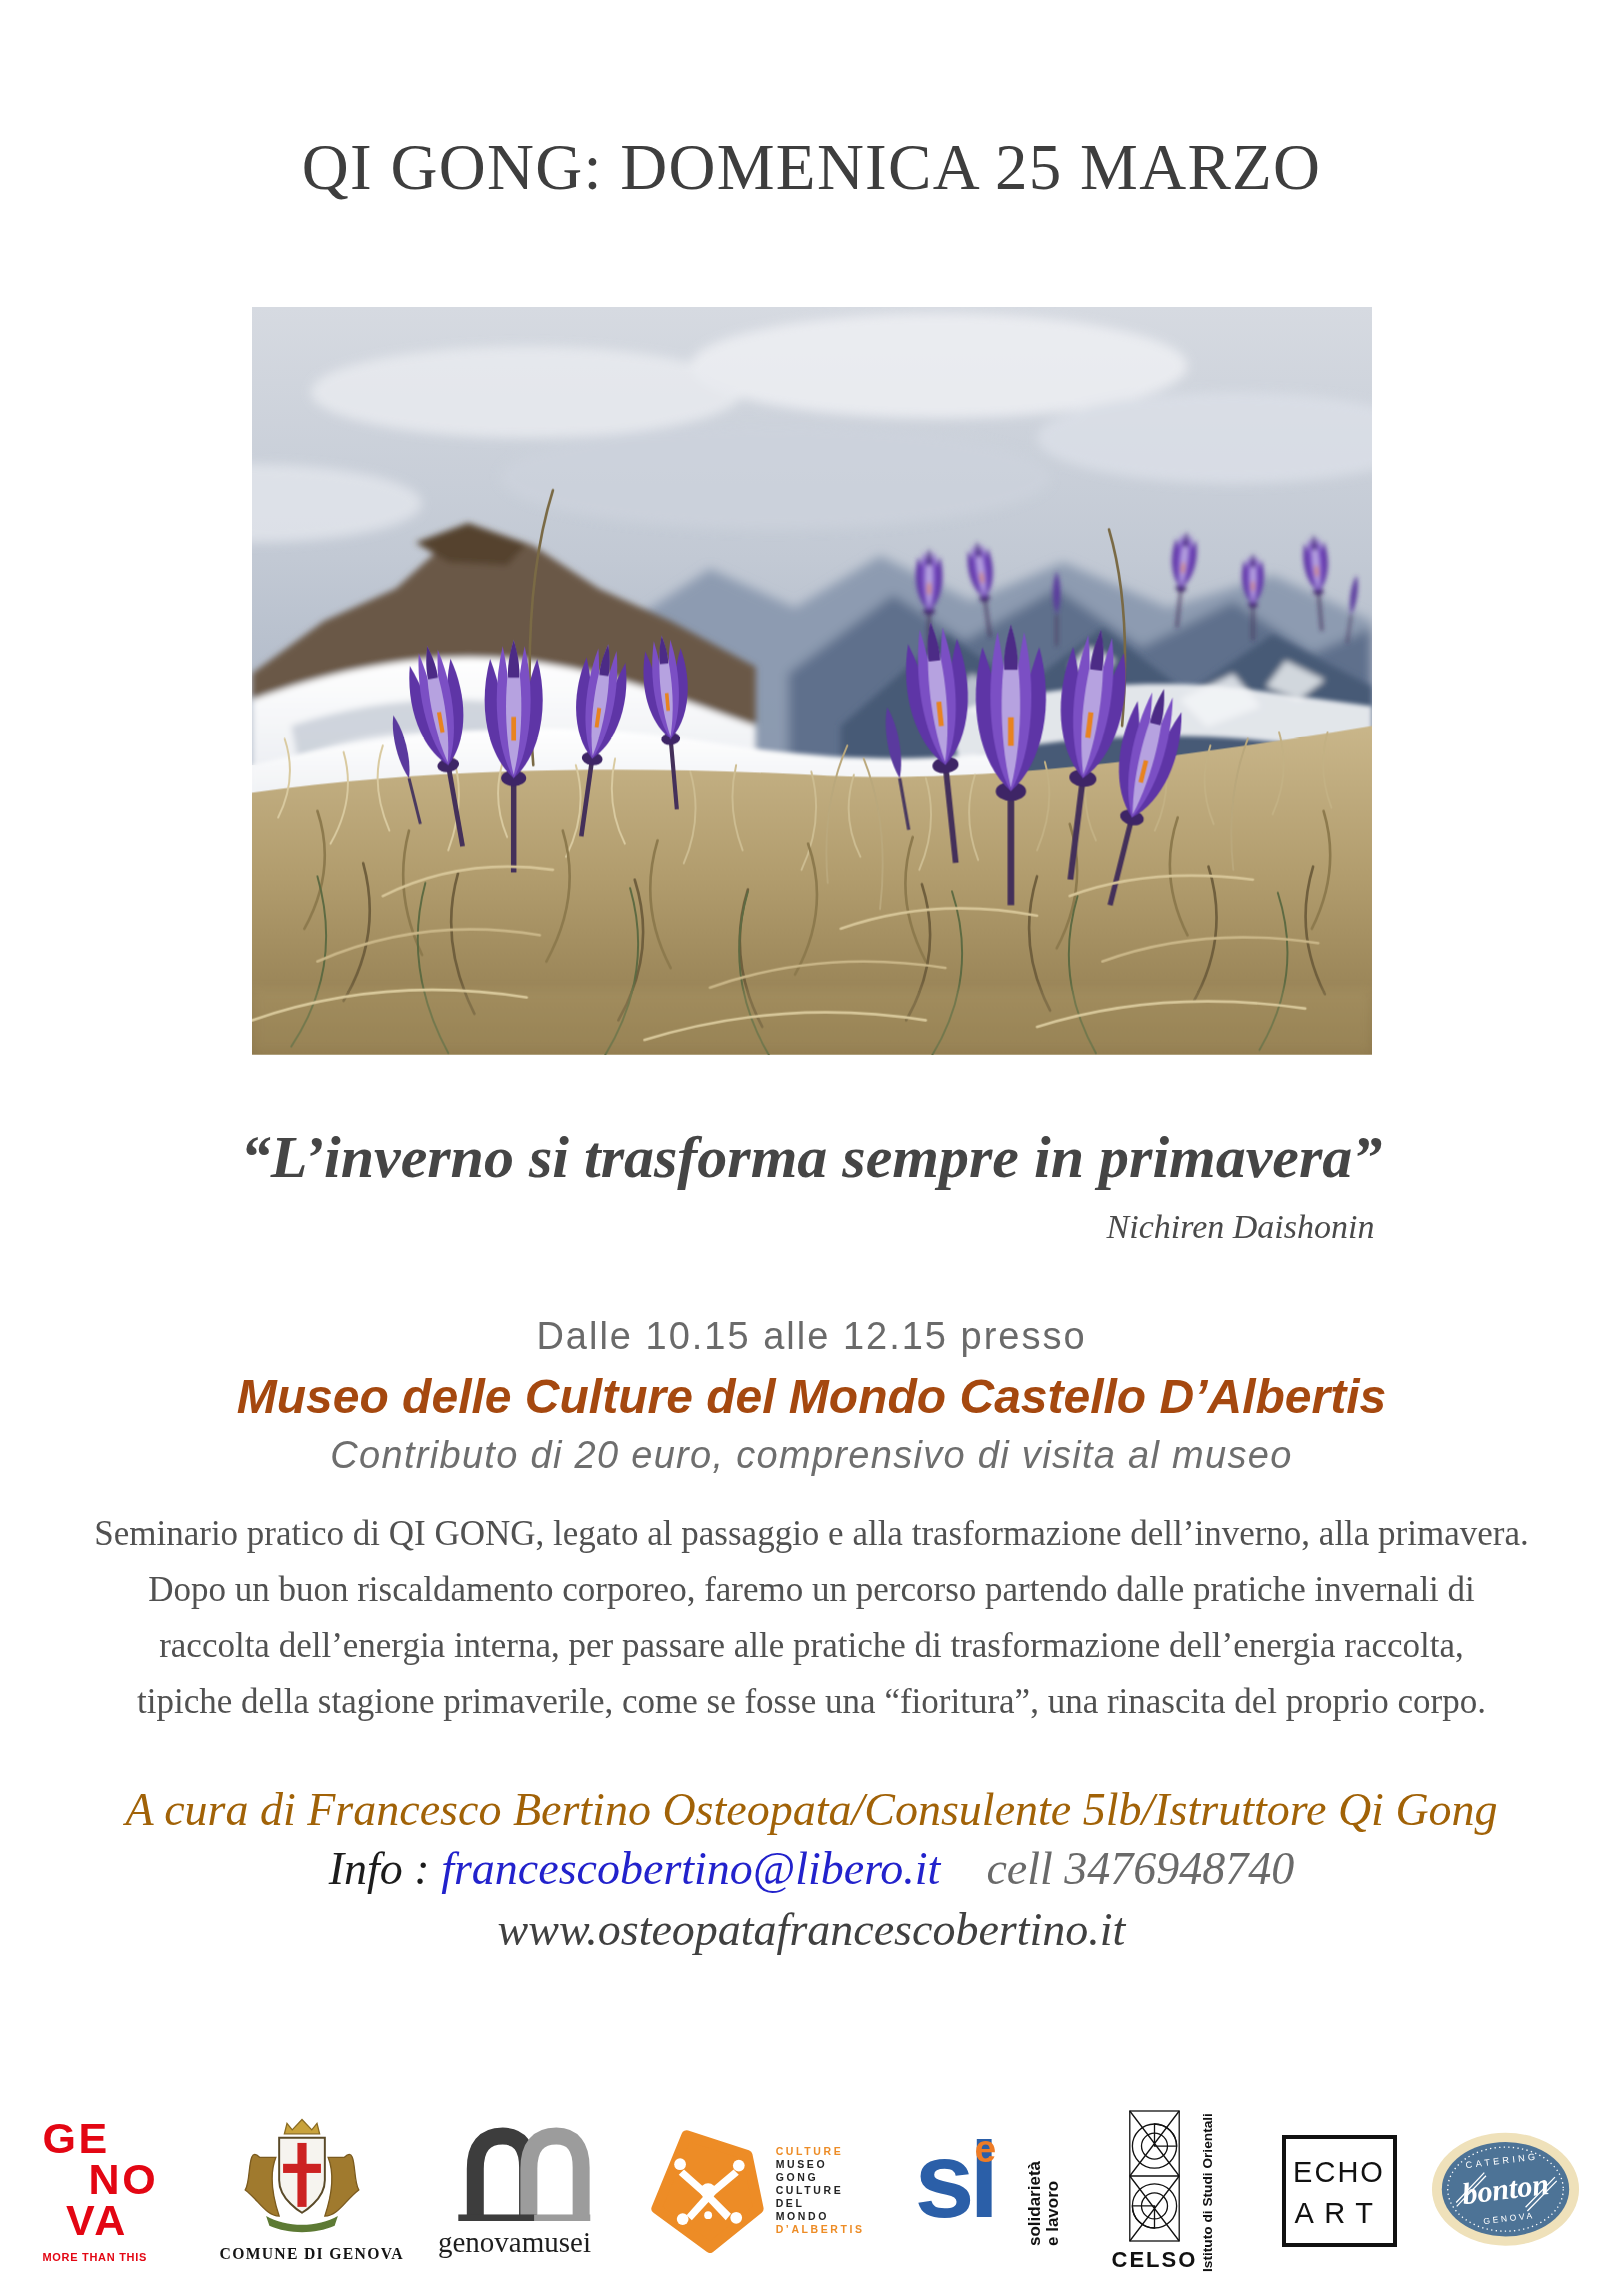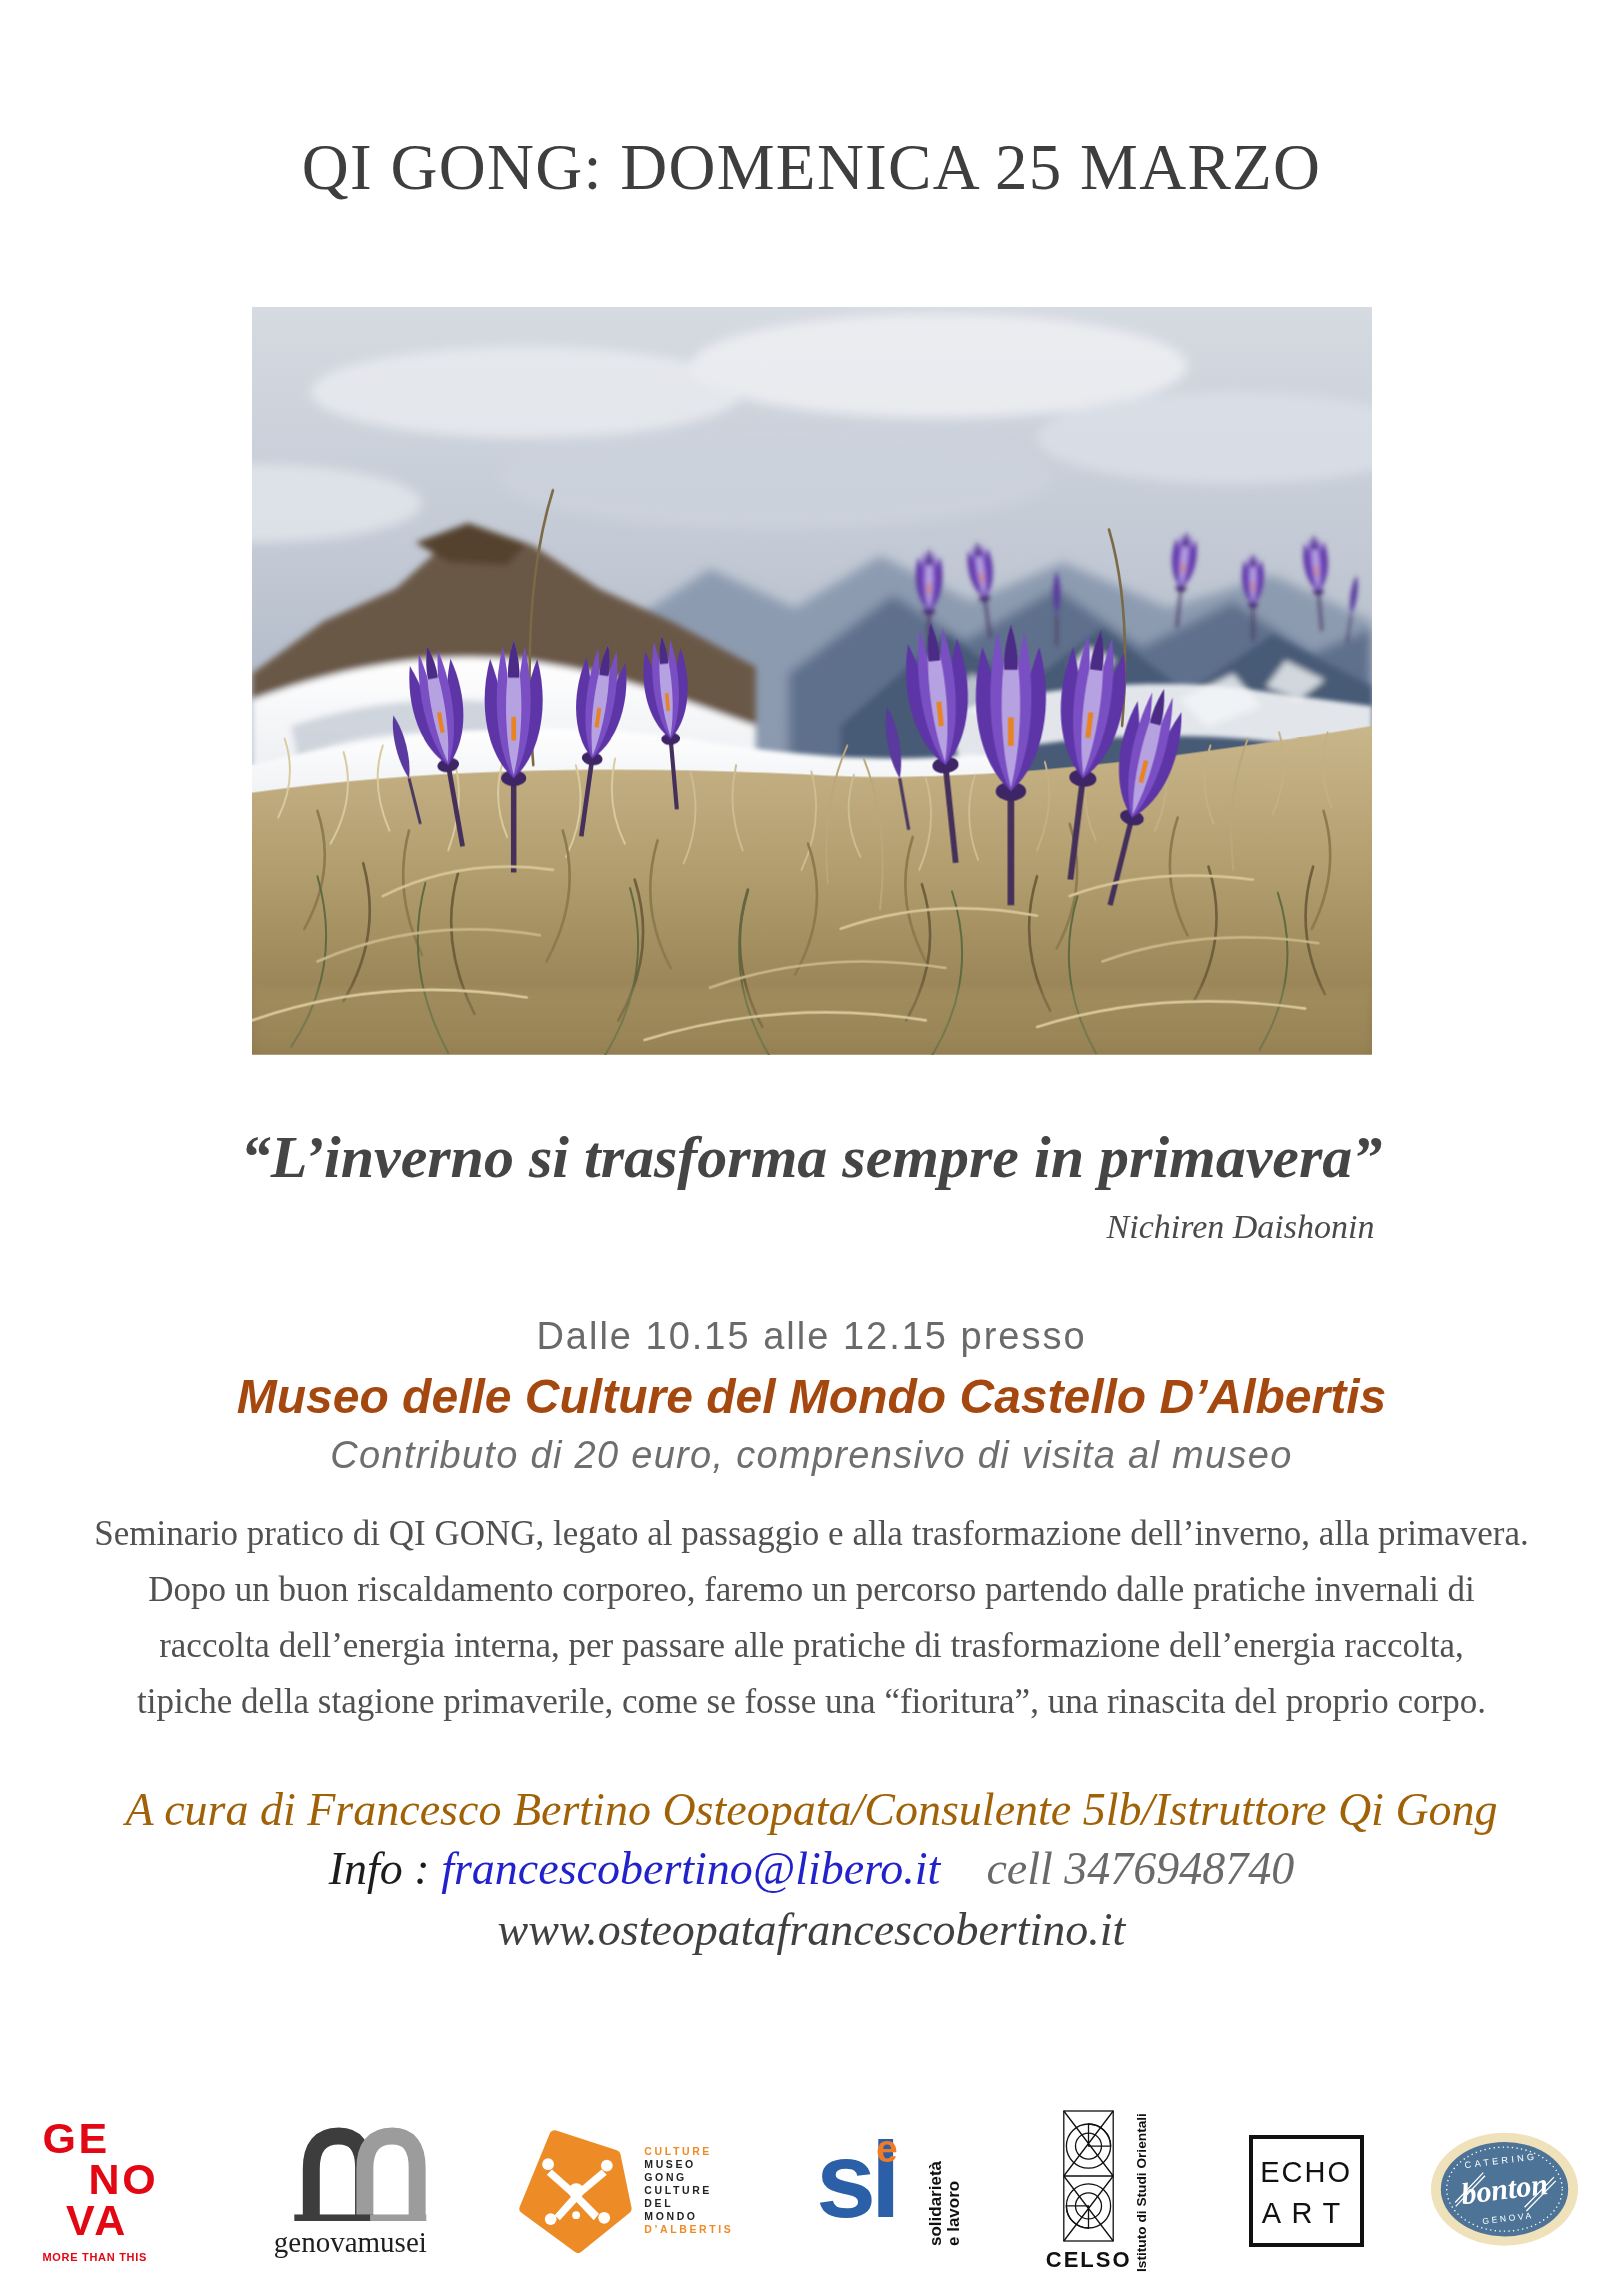--- a/index.html
+++ b/index.html
@@ -286,20 +286,32 @@
 
   <div class="footer">
 
     <div class="logo lg-genova" style="color:#E30613;">
       <div class="gen-line">GE</div>
       <div class="gen-line gen-l2">NO</div>
       <div class="gen-line gen-l3">VA</div>
       <div class="gen-tag">MORE THAN THIS</div>
     </div>
 
+    <div class="logo lg-comune">
+      <svg width="124" height="121" viewBox="0 0 190 185">
+        <path d="M80,18 L95,2 L110,18 L118,8 L122,24 L68,24 L72,8 Z" fill="#c8a23c" stroke="#8a6b20" stroke-width="2"></path>
+        <path d="M30,60 C10,40 18,95 8,110 C28,125 40,150 60,150 C50,120 45,85 55,60 Z" fill="#a07a2e" stroke="#7a5a1e" stroke-width="2"></path>
+        <path d="M160,60 C180,40 172,95 182,110 C162,125 150,150 130,150 C140,120 145,85 135,60 Z" fill="#a07a2e" stroke="#7a5a1e" stroke-width="2"></path>
+        <path d="M60,30 L130,30 L130,95 C130,125 95,145 95,145 C95,145 60,125 60,95 Z" fill="#f6f4ef" stroke="#5a4a28" stroke-width="3"></path>
+        <rect x="88" y="38" width="14" height="98" fill="#cc2222"></rect>
+        <rect x="66" y="70" width="58" height="14" fill="#cc2222"></rect>
+        <path d="M40,150 C70,168 120,168 150,150 L145,165 C115,178 75,178 45,165 Z" fill="#5d7a34"></path>
+      </svg>
+      <div class="comune-caption">COMUNE DI GENOVA</div>
+    </div>
 
     <div class="logo lg-musei">
       <svg width="157" height="98" viewBox="0 0 240 150">
         <path d="M60,148 L60,70 Q60,20 102,20 Q140,20 140,68 L140,148" fill="none" stroke="#3d3d3d" stroke-width="26"></path>
         <path d="M142,148 L142,70 Q142,20 184,20 Q222,20 222,68 L222,148" fill="none" stroke="#9c9c9c" stroke-width="26"></path>
         <rect x="34" y="140" width="120" height="10" fill="#3d3d3d"></rect>
         <rect x="150" y="140" width="86" height="10" fill="#9c9c9c"></rect>
       </svg>
       <div class="musei-label">genovamusei</div>
     </div>

